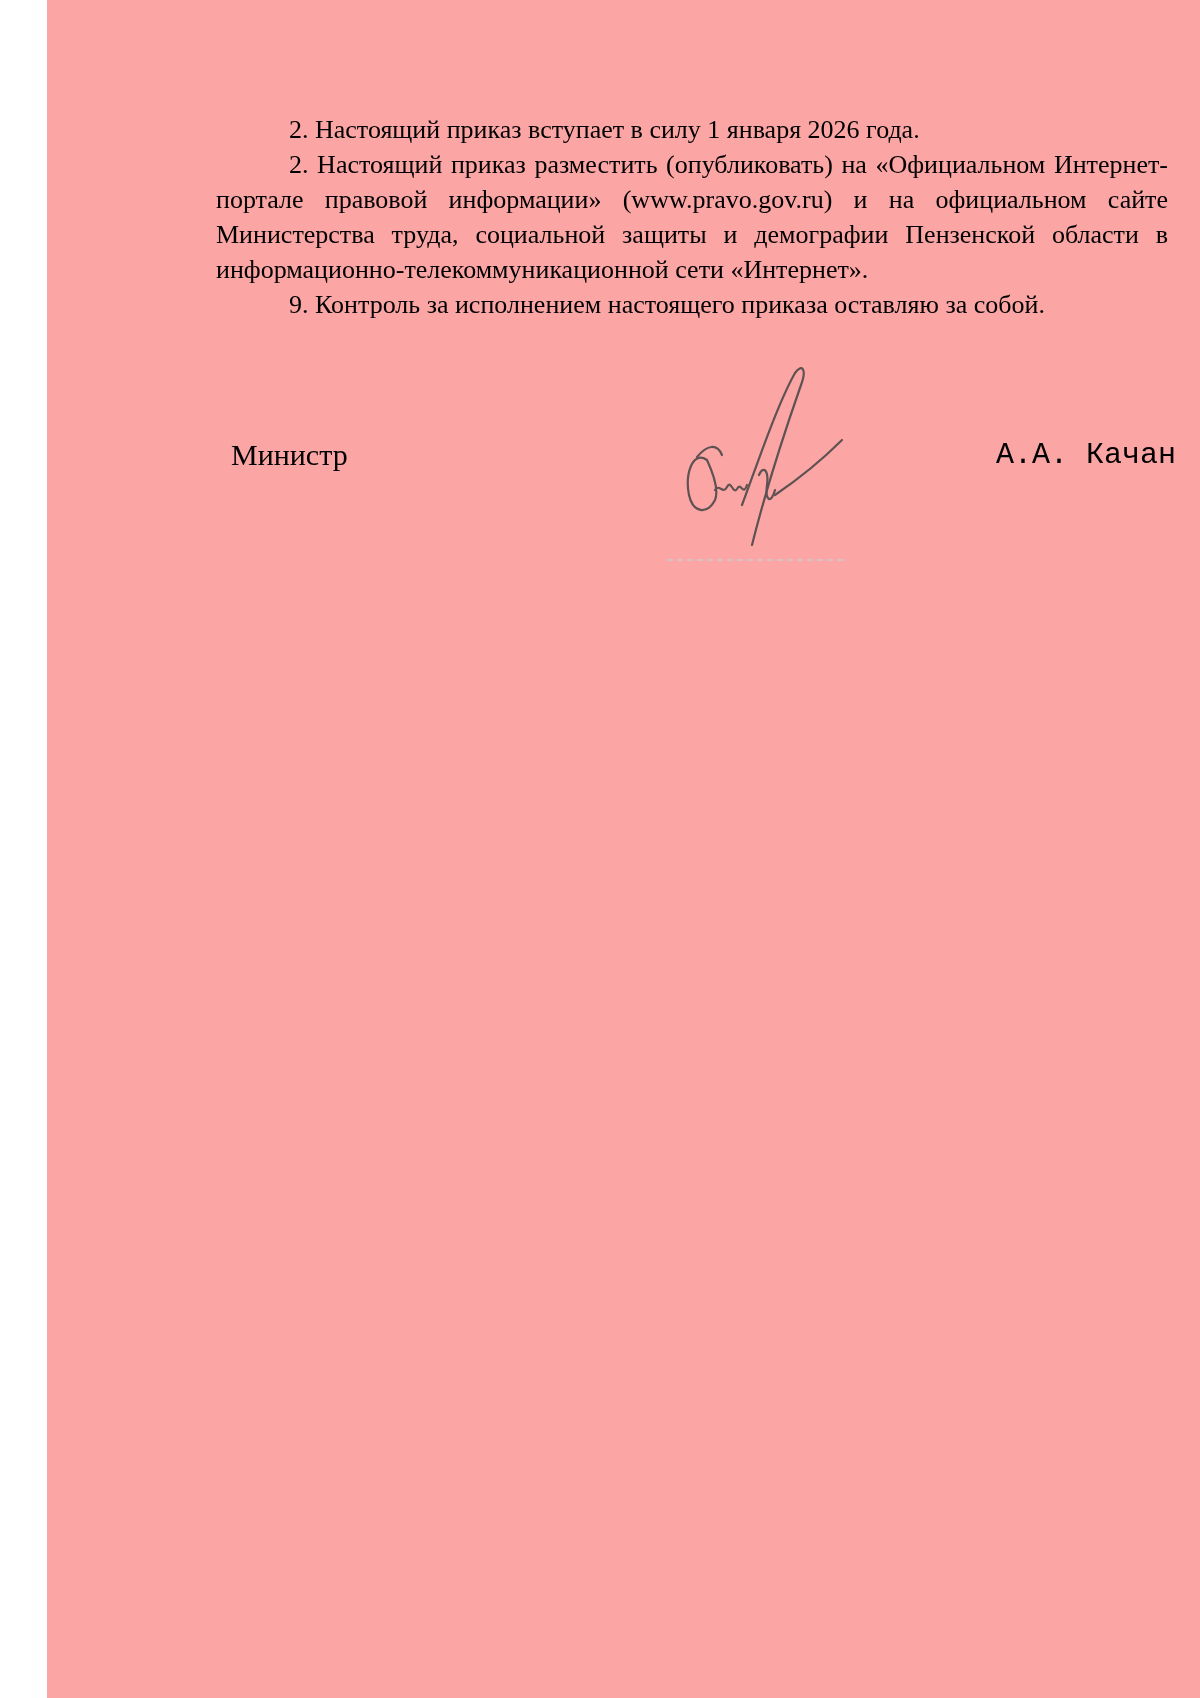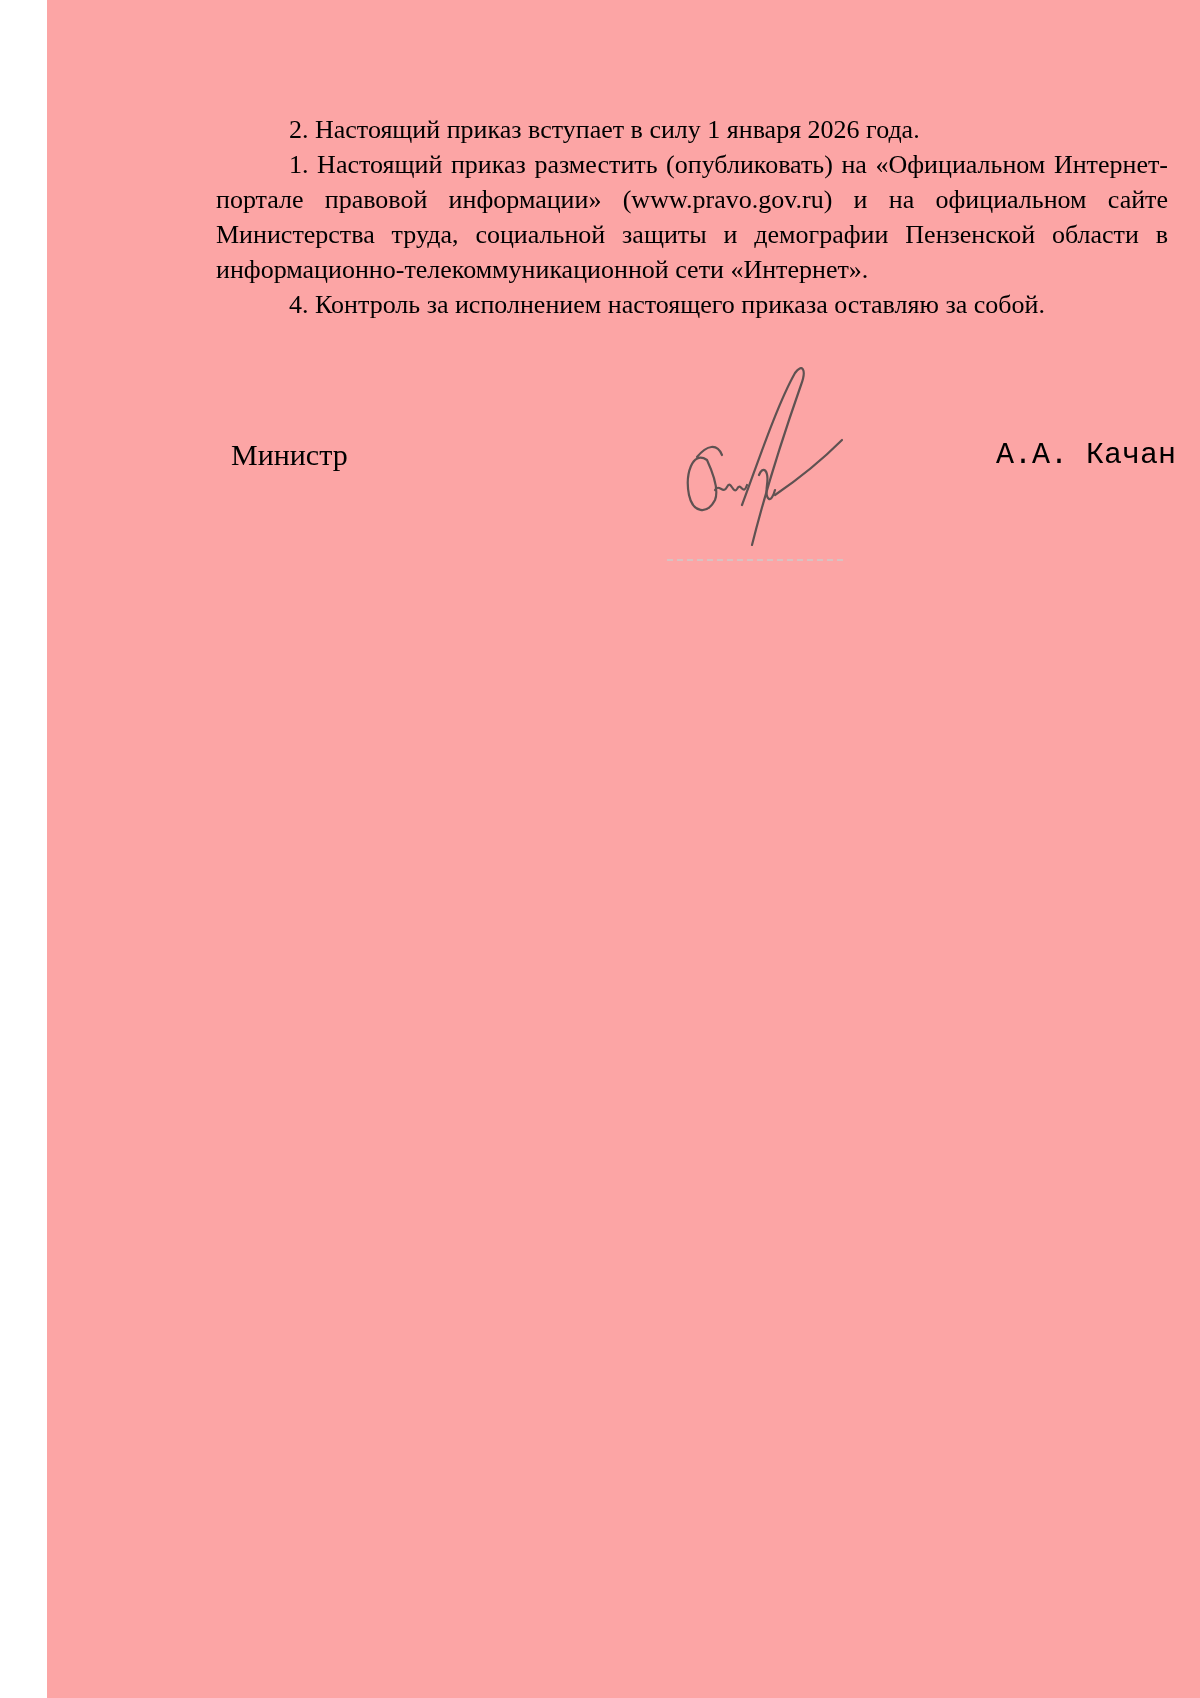--- a/index.html
+++ b/index.html
@@ -13,22 +13,22 @@
   .position { position: absolute; left: 184px; top: 2px; }
   .signer { position: absolute; right: 71px; top: 2px; font-family: Liberation Mono, monospace; }
   .signature { position: absolute; left: 620px; top: 355px; width: 210px; height: 210px; }
 </style>
 </head>
 <body>
 
 <div class="page">
   <div class="text-block">
     <p class="para">2. Настоящий приказ вступает в силу 1 января 2026 года.</p>
-    <p class="para">1. Настоящий приказ разместить (опубликовать) на «Официальном Интернет-портале правовой информации» (www.pravo.gov.ru) и на официальном сайте Министерства труда, социальной защиты и демографии Пензенской области в информационно-телекоммуникационной сети «Интернет».</p>
-    <p class="para">4. Контроль за исполнением настоящего приказа оставляю за собой.</p>
+    <p class="para">2. Настоящий приказ разместить (опубликовать) на «Официальном Интернет-портале правовой информации» (www.pravo.gov.ru) и на официальном сайте Министерства труда, социальной защиты и демографии Пензенской области в информационно-телекоммуникационной сети «Интернет».</p>
+    <p class="para">9. Контроль за исполнением настоящего приказа оставляю за собой.</p>
   </div>
 
   <div class="signature-row">
     <span class="position">Министр</span>
     <span class="signer">А.А. Качан</span>
   </div>
 
   <svg class="signature" viewBox="0 0 210 210" xmlns="http://www.w3.org/2000/svg">
     <g fill="none" stroke="#444" stroke-width="2.2" stroke-linecap="round" stroke-linejoin="round" opacity="0.85">
       <path d="M40 105 C 25 95, 18 120, 22 140 C 26 158, 40 160, 48 145 C 52 135, 46 118, 40 105"></path>

